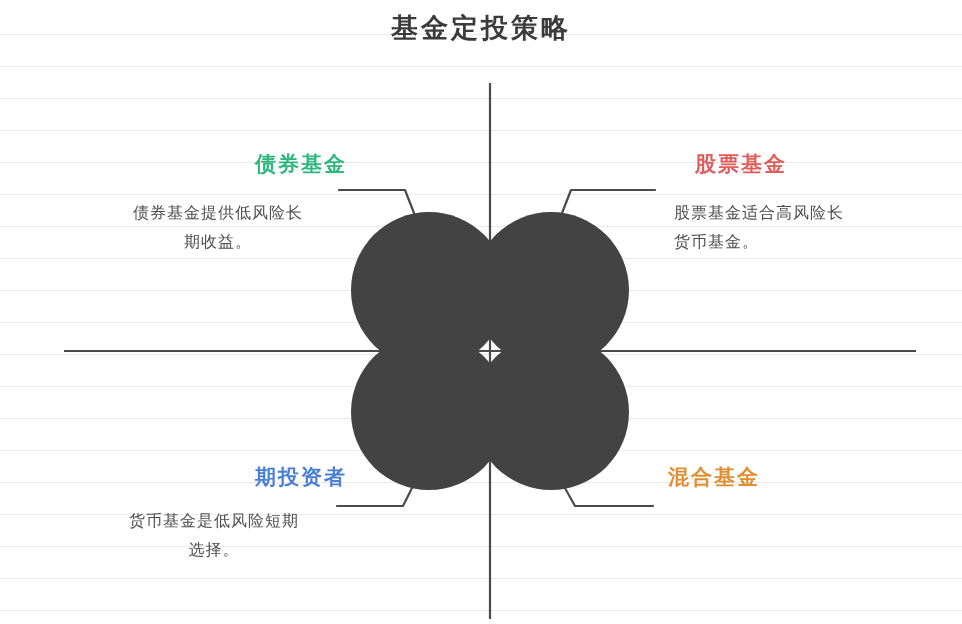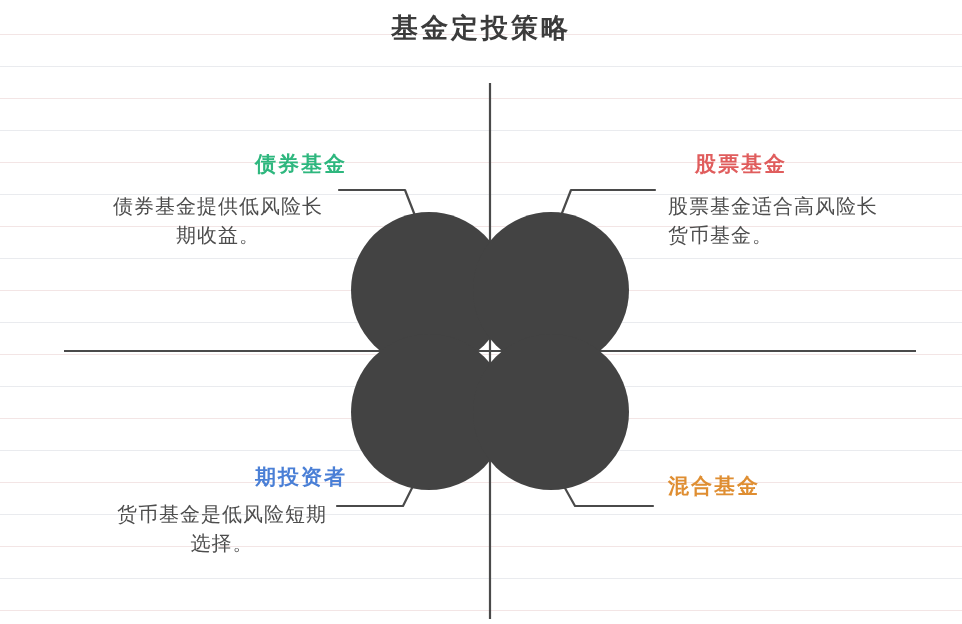--- a/index.html
+++ b/index.html
@@ -47,44 +47,44 @@
   .quad {
     position: absolute;
   }
   .q-title {
     margin: 0;
     font-size: 21px;
     font-weight: bold;
     letter-spacing: 2px;
   }
   .q-desc {
-    margin: 0;
-    font-size: 20px;
+    margin: 6px;
+    font-size: 16px;
     line-height: 29px;
     color: #4d4d4d;
     letter-spacing: 1px;
   }
   
   .tl .q-title, .bl .q-title { text-align: right; }
   .tl .q-desc,  .bl .q-desc  { text-align: center; }
   .tr .q-title, .br .q-title { text-align: left; }
   .tr .q-desc,  .br .q-desc  { text-align: left; }
 
   .q-title.bond  { color: #2EB77E; }
   .q-title.stock { color: #E05D5D; margin-left: 27px; }
   .q-title.money { color: #4A7FD6; }
-  .q-title.mixed { color: #DF8E32; margin-top: 9px; }
+  .q-title.mixed { color: #DF8E32; }
 
   
   .head-tl { position: absolute; left: 147px; top: 150px; width: 200px; }
   .desc-tl { position: absolute; left:  98px; top: 192px; width: 240px; }
   .head-tr { position: absolute; left: 668px; top: 150px; width: 240px; }
   .desc-tr { position: absolute; left: 668px; top: 192px; width: 240px; }
   .head-bl { position: absolute; left: 147px; top: 463px; width: 200px; }
-  .desc-bl { position: absolute; left:  102px; top: 500px; width: 240px; }
+  .desc-bl { position: absolute; left:  94px; top: 500px; width: 240px; }
   .head-br { position: absolute; left: 668px; top: 463px; width: 240px; }
   .desc-br { position: absolute; left: 668px; top: 500px; width: 240px; }
 </style>
 </head>
 <body>
 
 <div class="canvas">
 
   <h1 class="page-title">基金定投策略</h1>
 

